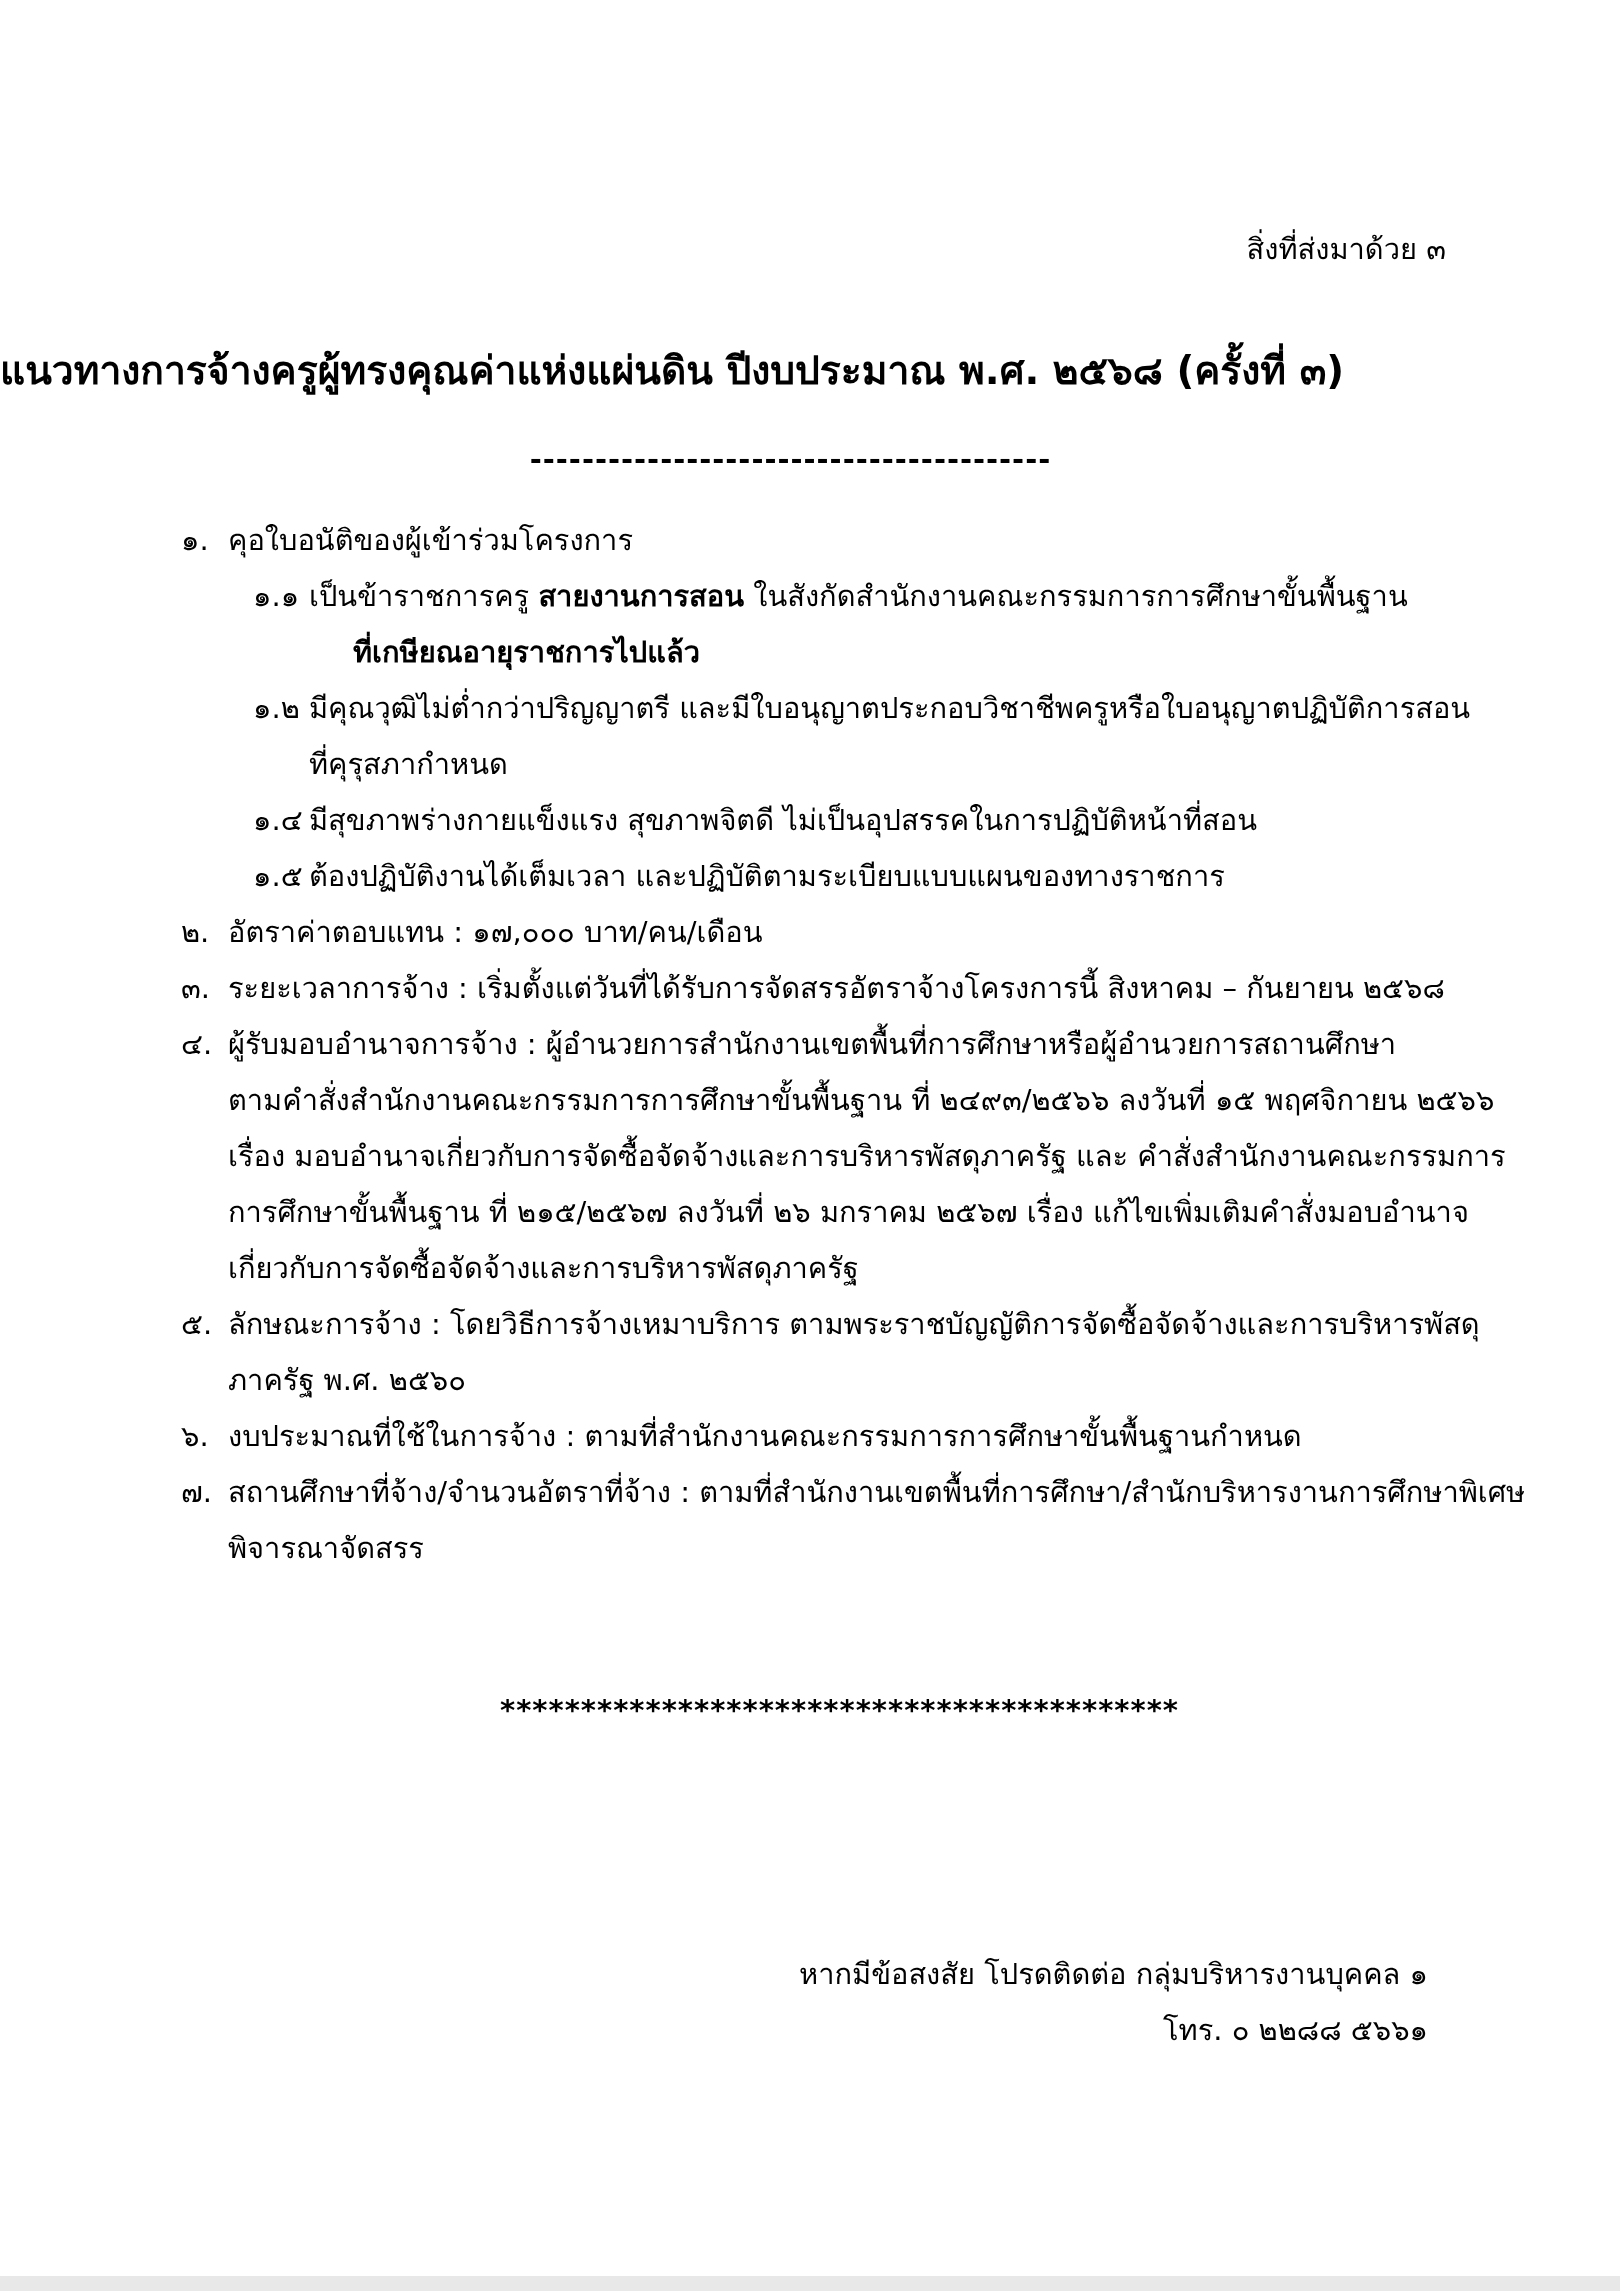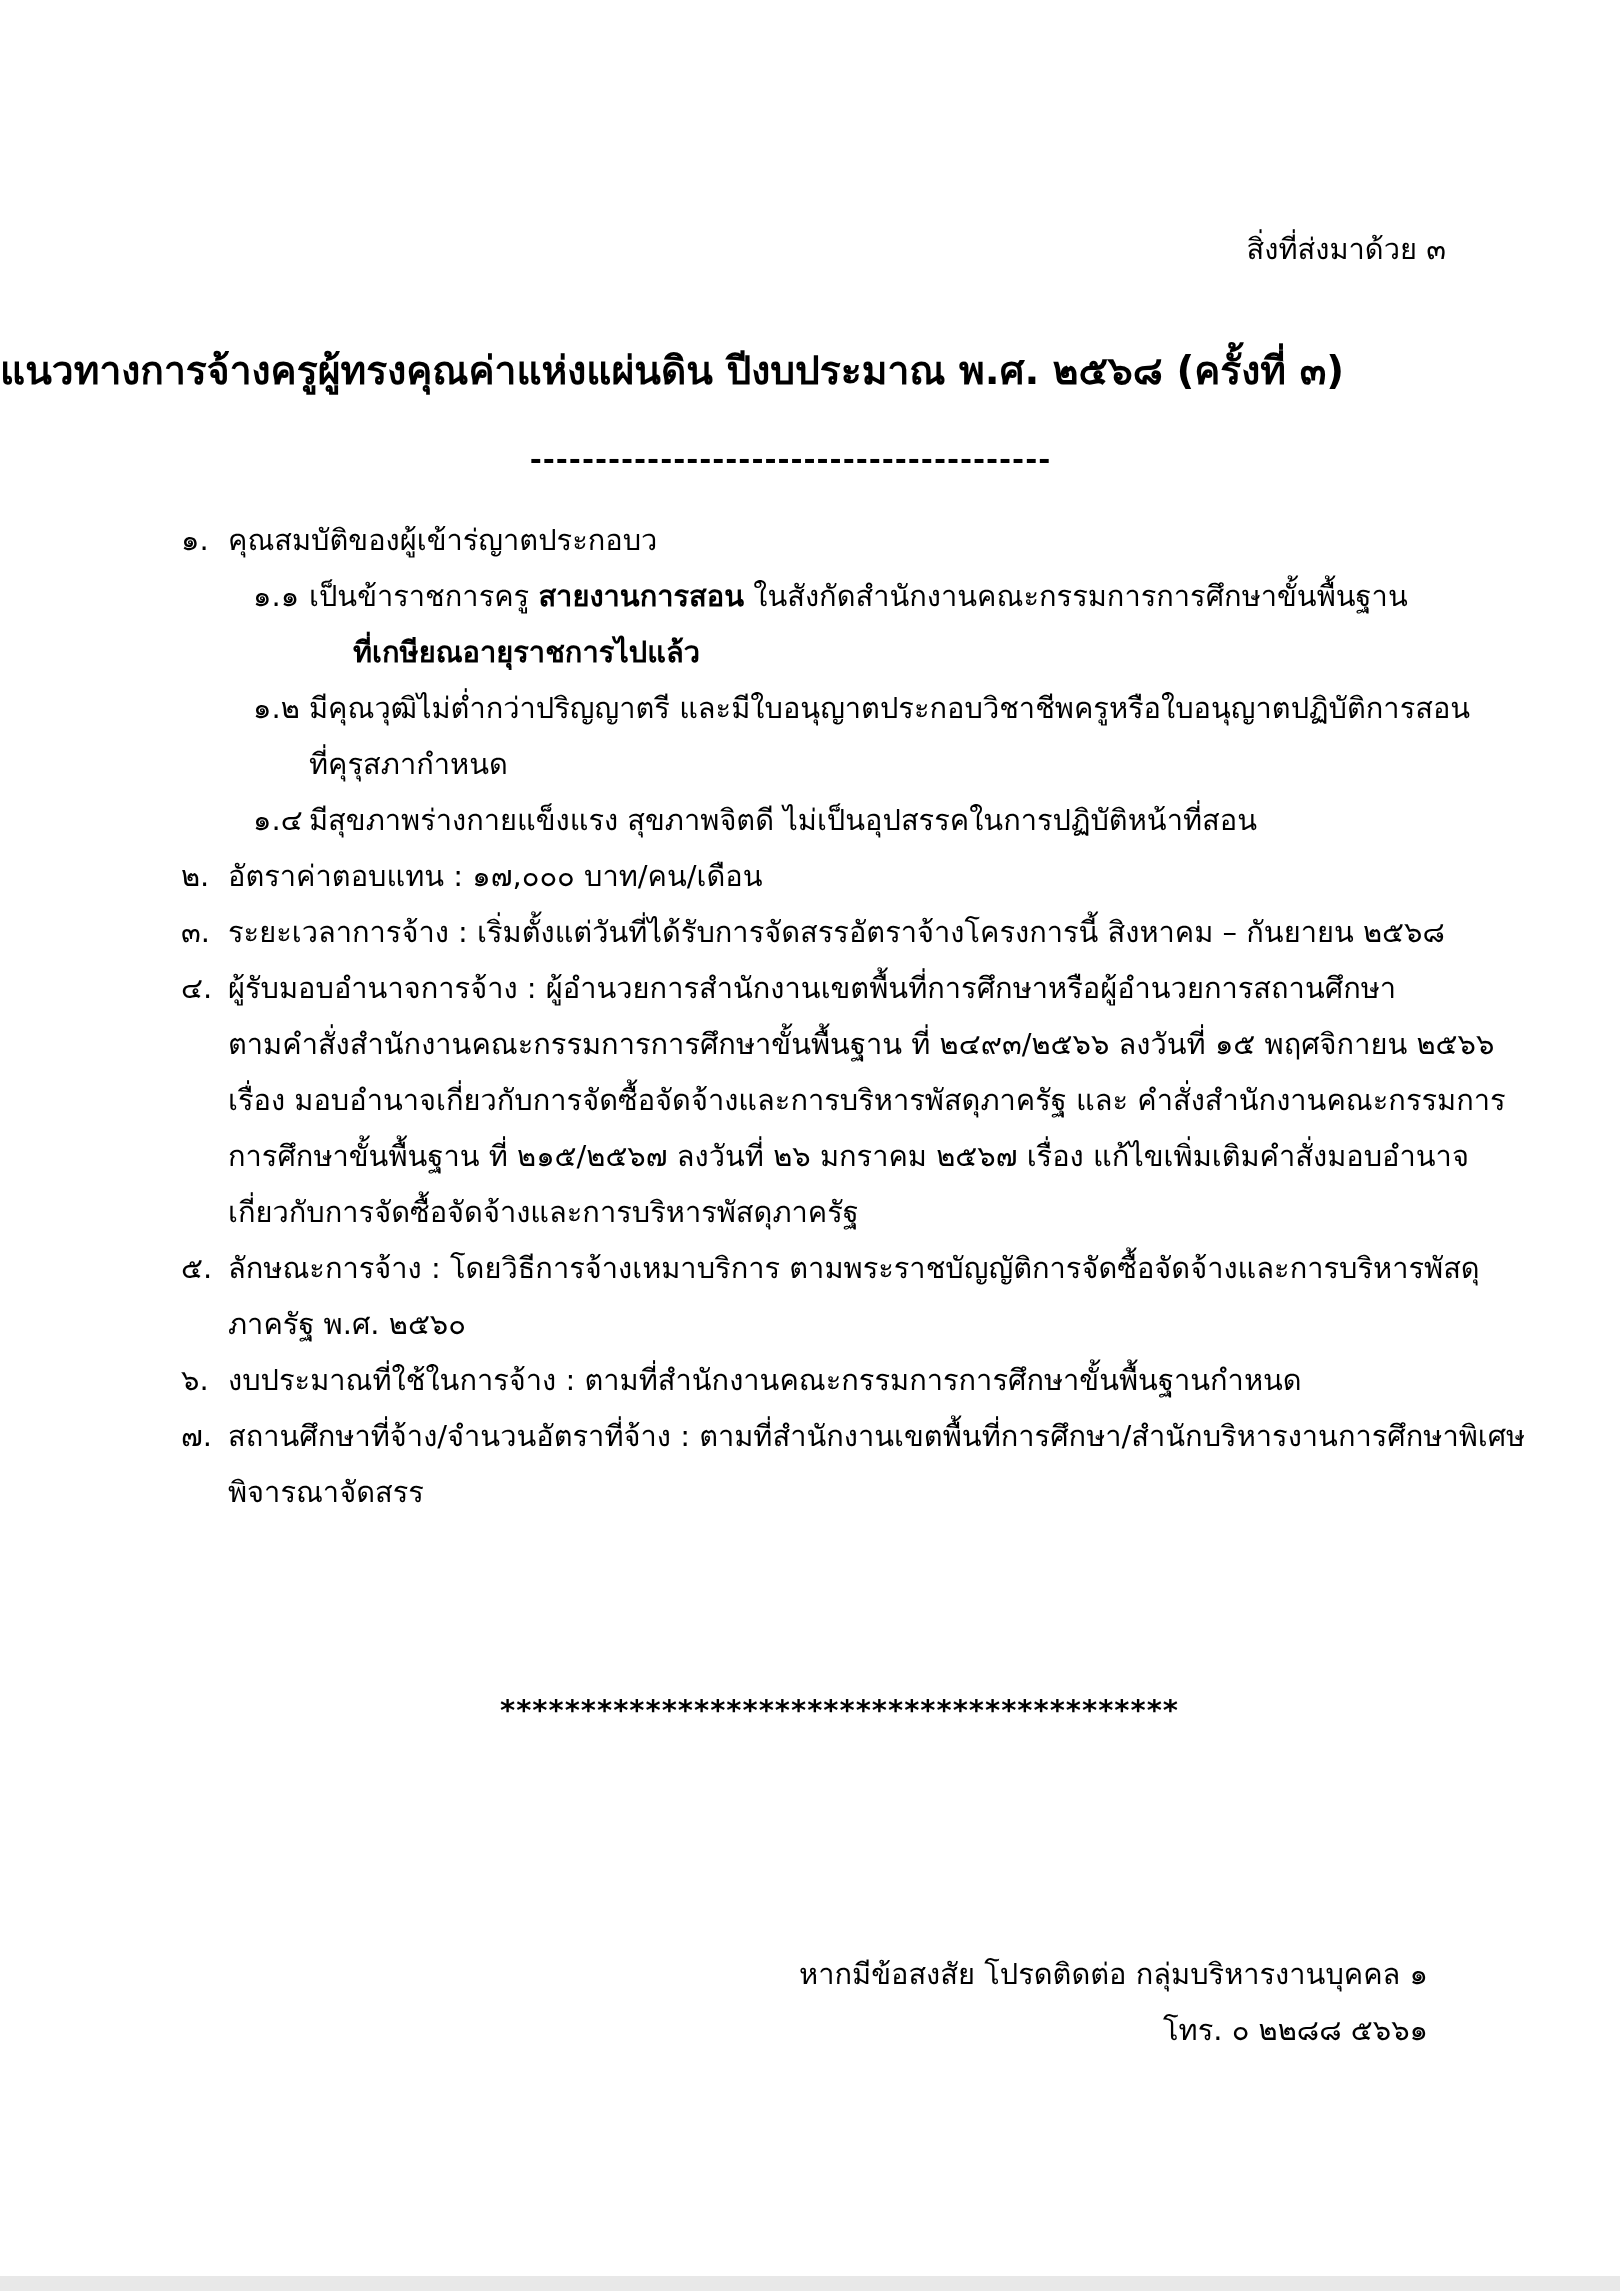--- a/index.html
+++ b/index.html
@@ -81,21 +81,21 @@
   <div class="attach-note">สิ่งที่ส่งมาด้วย ๓</div>
 
   <div class="doc-title">แนวทางการจ้างครูผู้ทรงคุณค่าแห่งแผ่นดิน ปีงบประมาณ พ.ศ. ๒๕๖๘ (ครั้งที่ ๓)</div>
 
   <div class="title-divider">----------------------------------------</div>
 
   <div class="list">
 
     <div class="row main">
       <span class="marker">๑.</span>
-      <span>คุณสมบัติของผู้เข้าร่ญาตประกอบว</span>
+      <span>คุอใบอนัติของผู้เข้าร่วมโครงการ</span>
     </div>
 
     <div class="row sub">
       <span class="marker">๑.๑</span>
       <span>เป็นข้าราชการครู </span><span class="bold">สายงานการสอน</span><span> ในสังกัดสำนักงานคณะกรรมการการศึกษาขั้นพื้นฐาน</span>
     </div>
 
     <div class="row wrap-sub2">
       <span class="bold">ที่เกษียณอายุราชการไปแล้ว</span>
     </div>
@@ -108,20 +108,24 @@
     <div class="row wrap-sub">
       <span>ที่คุรุสภากำหนด</span>
     </div>
 
 
     <div class="row sub">
       <span class="marker">๑.๔</span>
       <span>มีสุขภาพร่างกายแข็งแรง สุขภาพจิตดี ไม่เป็นอุปสรรคในการปฏิบัติหน้าที่สอน</span>
     </div>
 
+    <div class="row sub">
+      <span class="marker">๑.๕</span>
+      <span>ต้องปฏิบัติงานได้เต็มเวลา และปฏิบัติตามระเบียบแบบแผนของทางราชการ</span>
+    </div>
 
     <div class="row main">
       <span class="marker">๒.</span>
       <span>อัตราค่าตอบแทน : ๑๗,๐๐๐ บาท/คน/เดือน</span>
     </div>
 
     <div class="row main">
       <span class="marker">๓.</span>
       <span>ระยะเวลาการจ้าง : เริ่มตั้งแต่วันที่ได้รับการจัดสรรอัตราจ้างโครงการนี้ สิงหาคม – กันยายน ๒๕๖๘</span>
     </div>

